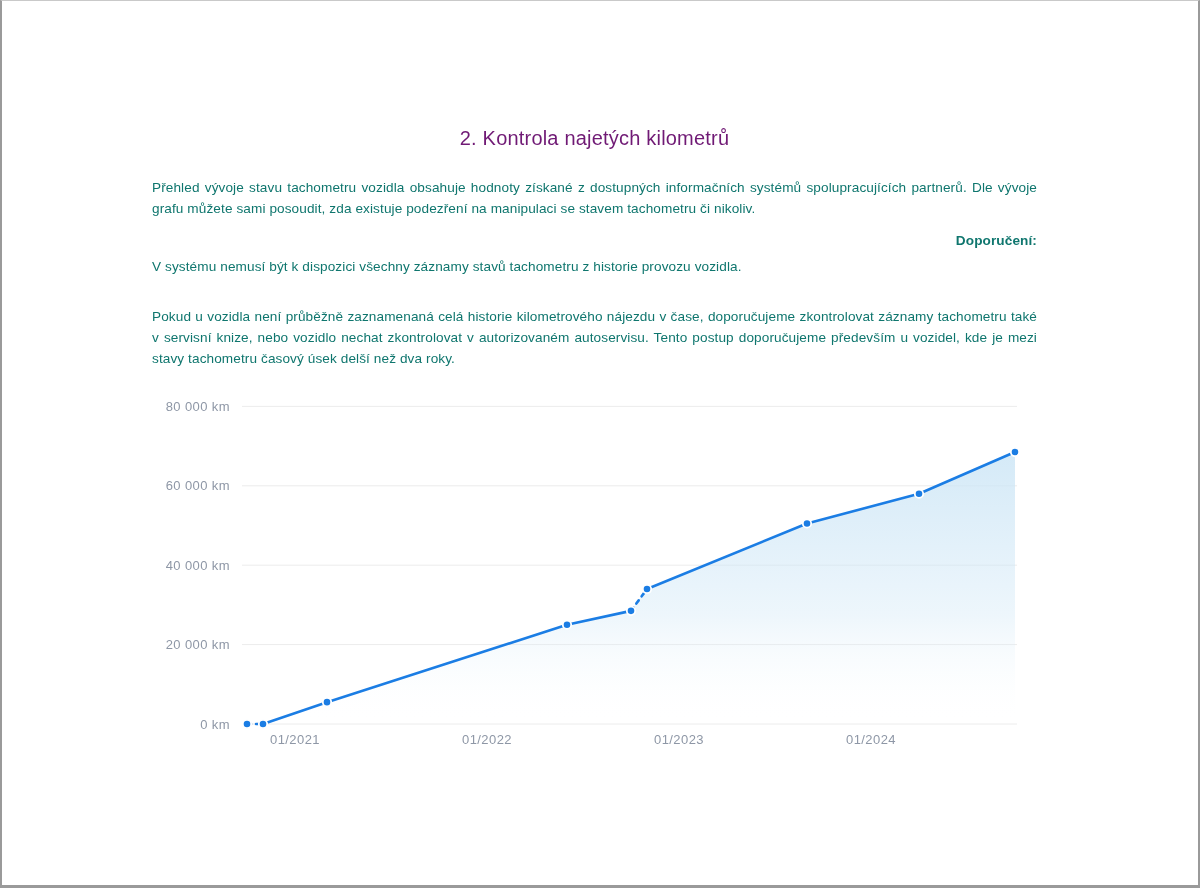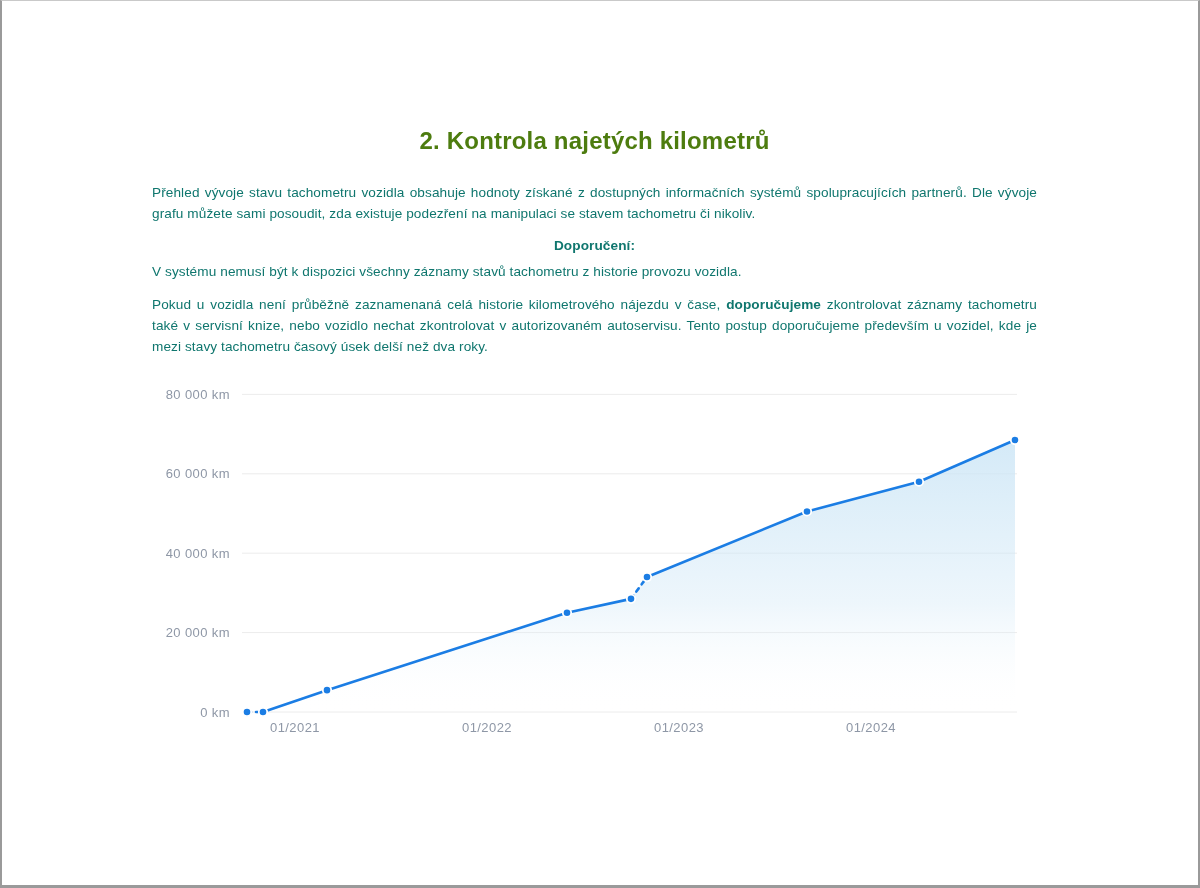--- a/index.html
+++ b/index.html
@@ -18,41 +18,41 @@
     border-right: 2px solid #9a9a9a;
     border-bottom: 3px solid #9a9a9a;
     overflow: hidden;
   }
   .content {
     padding: 126px 161px 0 150px; 
   }
   h2.section-title {
     margin: 0 0 27px 0;
     text-align: center;
-    font-size: 24px;
-    font-weight: 700;
+    font-size: 20px;
+    font-weight: 400;
     letter-spacing: 0.2px;
-    color: #4d7c0f;
+    color: #701a75;
   }
   p.body-text {
     margin: 0 0 11px 0;
     font-size: 13.6px;
     line-height: 21px;
     letter-spacing: 0.1px;
     color: #0f766e;
     text-align: justify;
   }
   p.recommendation-heading {
     font-weight: 700;
     margin-bottom: 5px;
-    text-align: center;
+    text-align: right;
   }
-  p.note-text { margin-bottom: 12px; }
+  p.note-text { margin-bottom: 29px; }
   p.advice-text { margin-bottom: 0; }
-  p.advice-text strong { font-weight: 700; }
+  p.advice-text strong { font-weight: 400; }
   .chart-wrap {
     margin: 27px 0 0 -2px;  
     position: relative;
   }
   .chart-wrap svg { display: block; }
   svg text.tick-label {
     font-family: "Liberation Sans", sans-serif;
     font-size: 13px;
     letter-spacing: 0.4px;
   }

